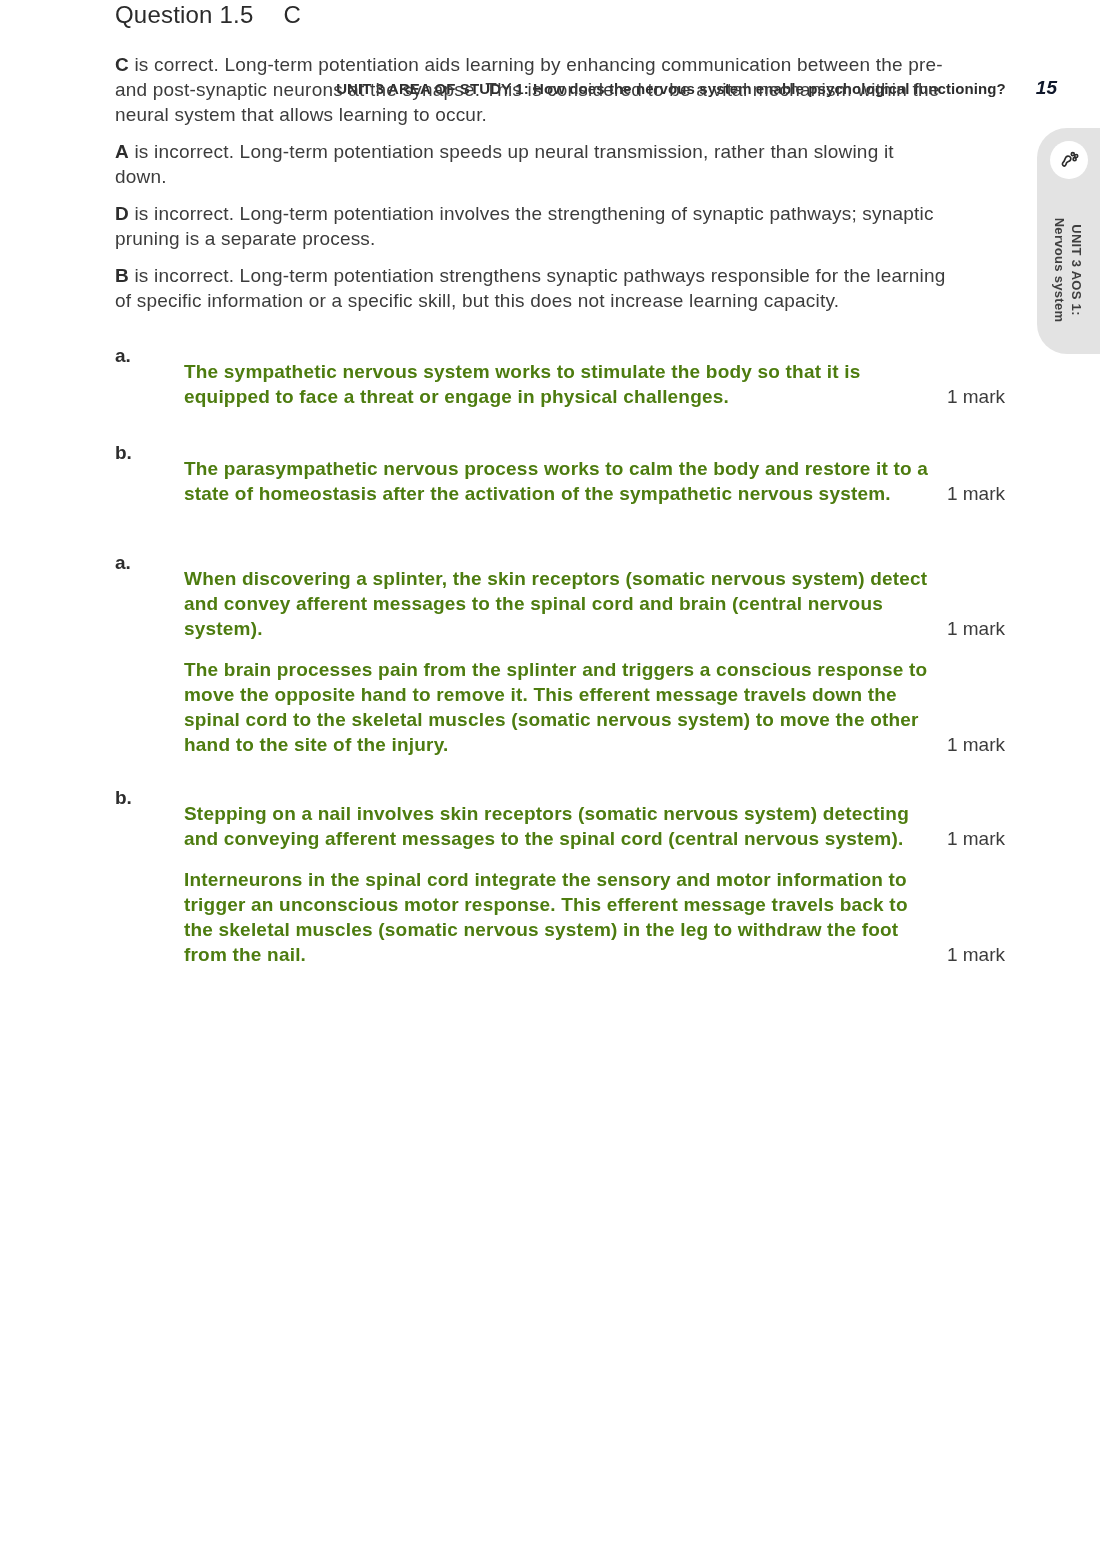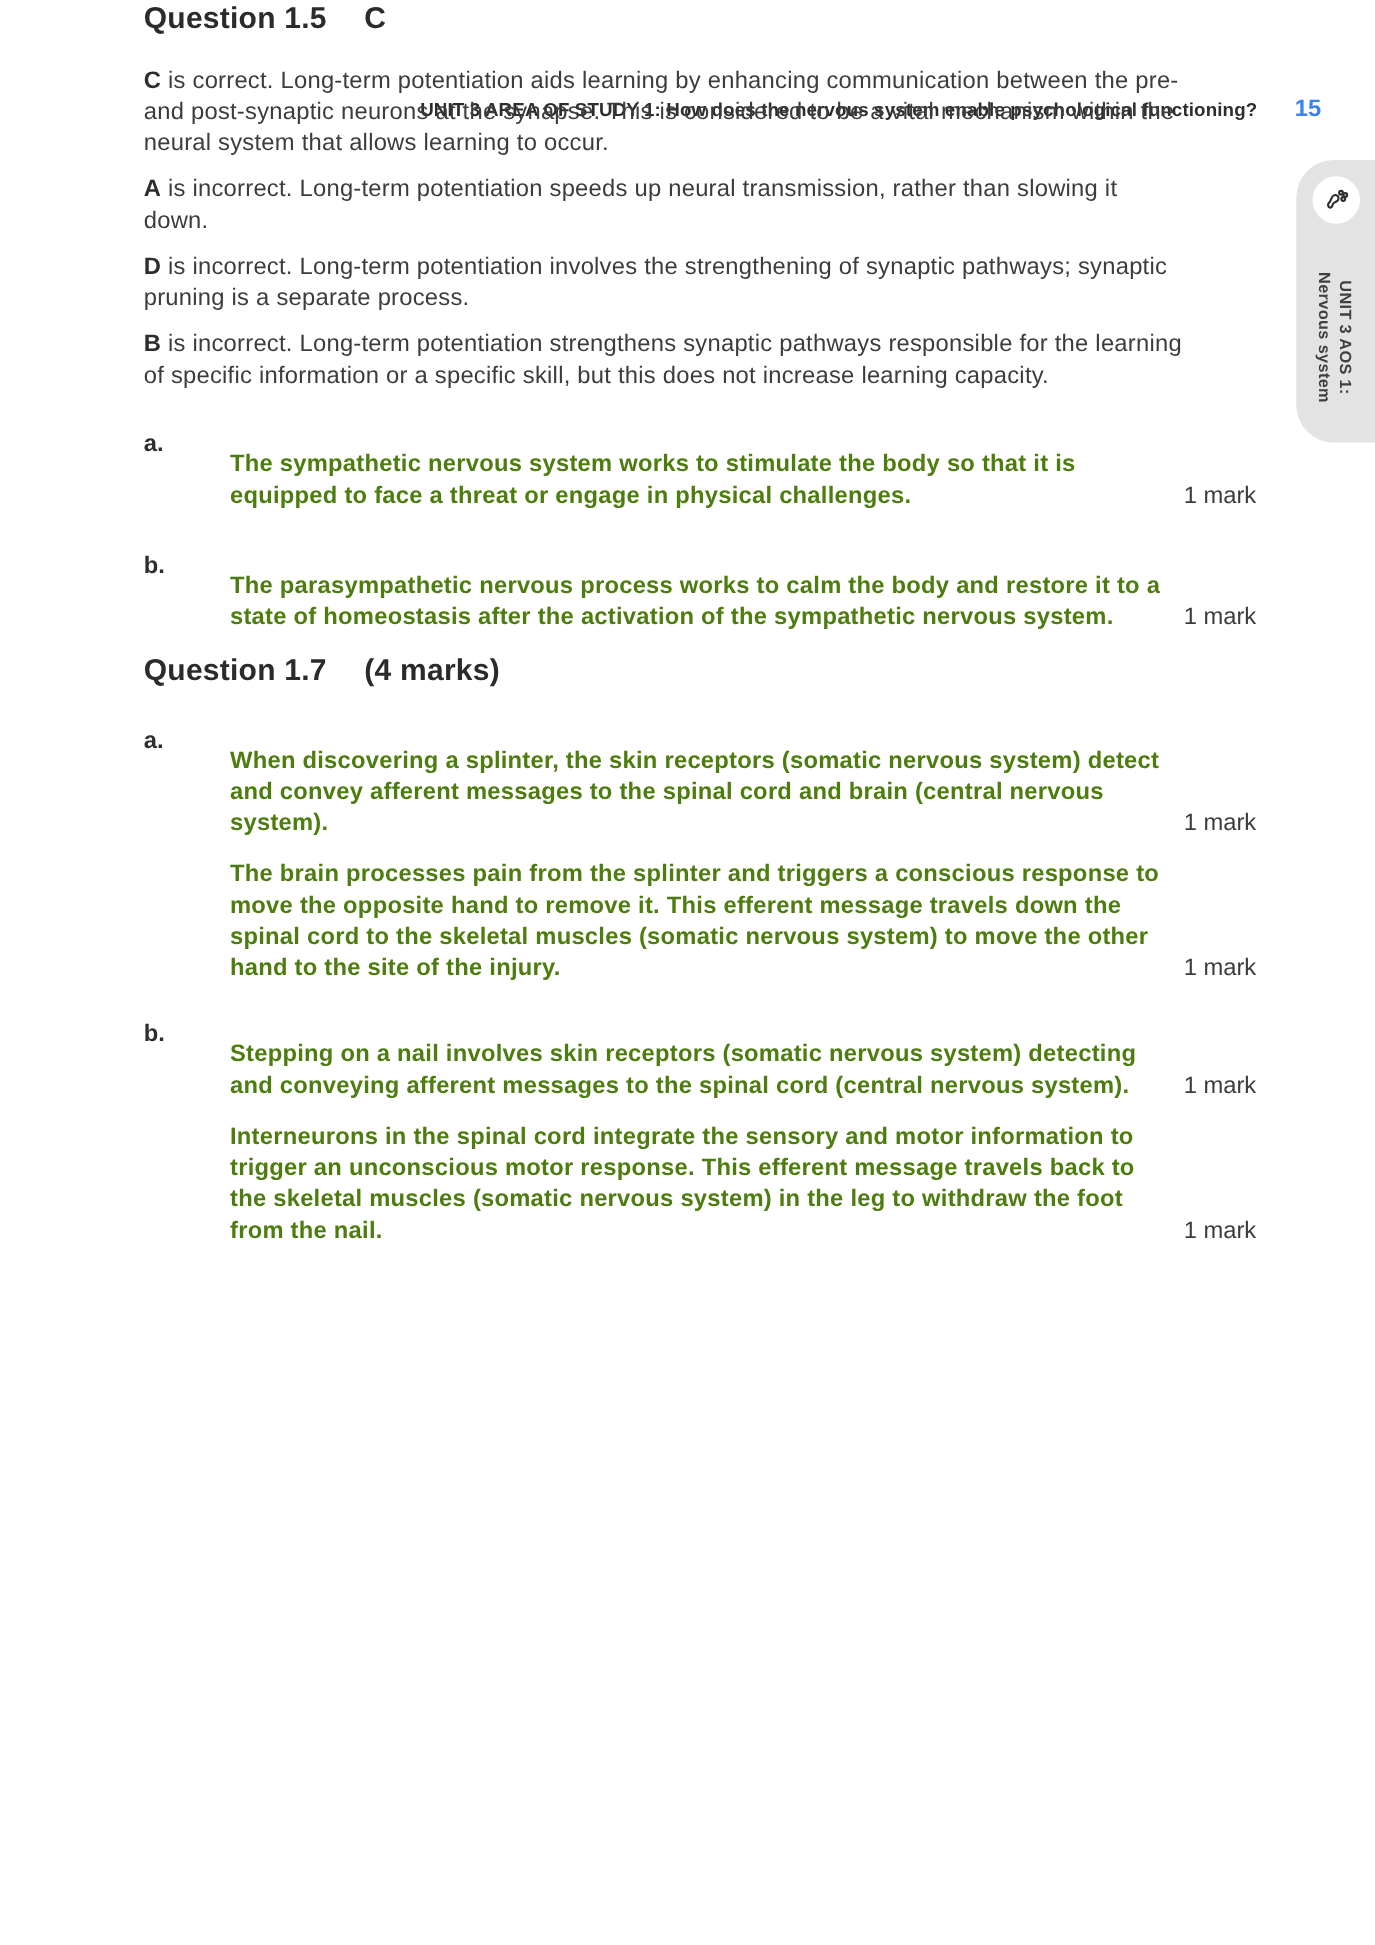--- a/index.html
+++ b/index.html
@@ -28,21 +28,22 @@
   }
   .header-title {
     font-size: 15px;
     font-weight: 700;
     color: #2d2d2d;
     letter-spacing: 0.1px;
   }
   .page-number {
     font-size: 19px;
     font-weight: 700;
-    color: #3b82f6;
+    color: #0f172a;
+    font-style: italic;
   }
 
   
   .side-tab {
     position: absolute;
     top: 128px;
     right: 0;
     width: 63px;
     height: 226px;
     background: #e3e3e3;
@@ -85,21 +86,21 @@
   
   .content {
     position: absolute;
     left: 115px;
     top: 0;
     width: 890px;
   }
   h2.q-heading {
     font-size: 24px;
     line-height: 30px;
-    font-weight: 700;
+    font-weight: 400;
     color: #2b2b2b;
     margin: 0;
     letter-spacing: 0.2px;
   }
   .h15 { margin-top: 130px; }
   .h16 { margin-top: 34px; }
   .h17 { margin-top: 36px; }
   .h-suffix { margin-left: 30px; }
 
   .expl { margin-top: 22px; }
@@ -202,23 +203,20 @@
         <div class="item-marker">b.</div>
         <div class="item-body">
           <div class="pwm">
             <p>The parasympathetic nervous process works to calm the body and restore it to a state of homeostasis after the activation of the sympathetic nervous system.</p>
             <span class="mark">1 mark</span>
           </div>
         </div>
       </div>
     </div>
 
-    <h2 class="q-heading h17">
-      <span>Question 1.7</span><span class="h-suffix">(4 marks)</span>
-    </h2>
     <div class="item-group g17">
       <div class="item">
         <div class="item-marker">a.</div>
         <div class="item-body">
           <div class="pwm">
             <p>When discovering a splinter, the skin receptors (somatic nervous system) detect and convey afferent messages to the spinal cord and brain (central nervous system).</p>
             <span class="mark">1 mark</span>
           </div>
           <div class="pwm">
             <p>The brain processes pain from the splinter and triggers a conscious response to move the opposite hand to remove it. This efferent message travels down the spinal cord to the skeletal muscles (somatic nervous system) to move the other hand to the site of the injury.</p>

